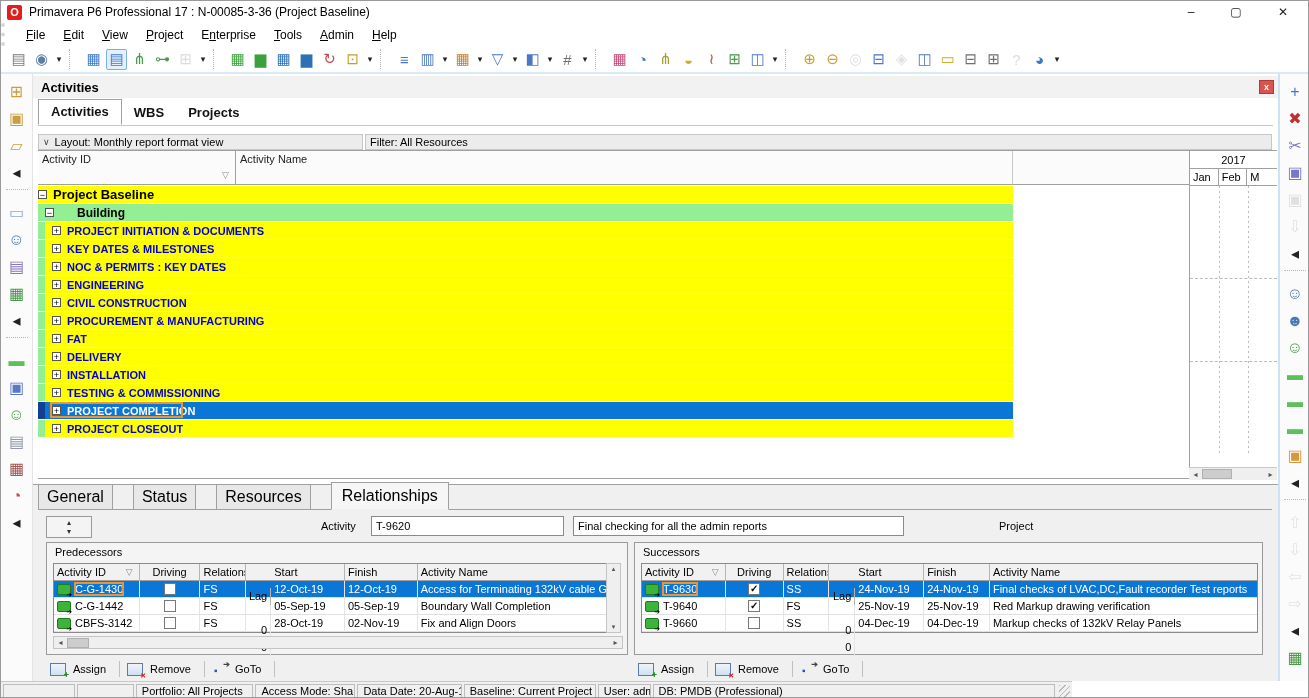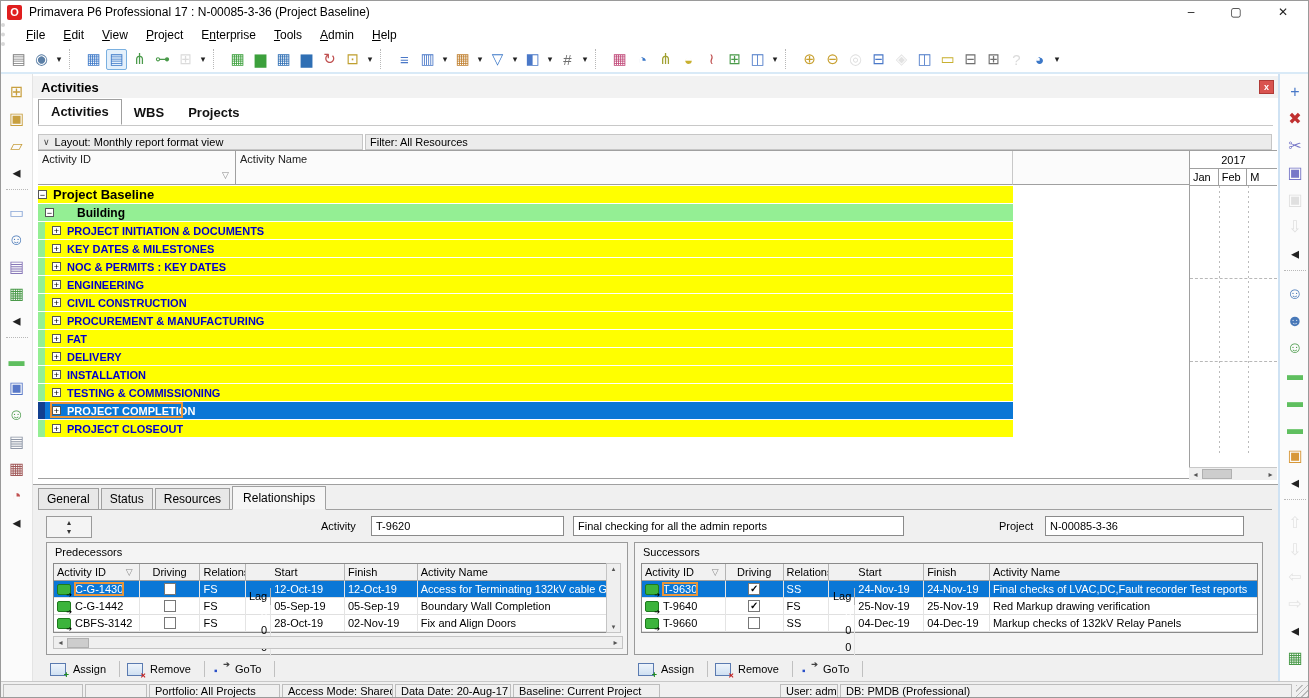--- a/index.html
+++ b/index.html
@@ -73,21 +73,21 @@
      repeating-linear-gradient(to bottom,#bbb 0 2px,transparent 2px 5px) 29px 0/1px 100% no-repeat,
      repeating-linear-gradient(to bottom,#bbb 0 2px,transparent 2px 5px) 58px 0/1px 100% no-repeat,#fff;}
   .g-hline{position:absolute;left:0;width:100%;border-top:1px dashed #b8b8b8;}
   .g-scroll{position:absolute;left:1151px;top:316px;width:88px;height:13px;background:#efefef;border-top:1px solid #c8c8c8;display:flex;align-items:center;}
   .sbtn{width:13px;height:12px;display:flex;align-items:center;justify-content:center;font-size:8px;color:#555;}
   .sthumb{width:30px;height:10px;background:#cdcdcd;border:1px solid #b0b0b0;}
   .g-scroll .sbtn.right{margin-left:auto;}
   
   .details{position:absolute;left:32px;top:483px;width:1245px;height:197px;background:#f0f0f0;border-top:1px solid #a0a0a0;}
   .dtabs{position:absolute;left:5px;top:3px;height:22px;display:flex;align-items:flex-end;width:1234px;border-bottom:1px solid #a0a0a0;}
-  .dtab{padding:3px 8px;border:1px solid #a0a0a0;border-bottom:none;background:#e8e8e8;margin-right:2px;font-size:12px;}
+  .dtab{padding:3px 8px;border:1px solid #a0a0a0;border-bottom:none;background:#e8e8e8;margin-right:20px;font-size:16px;}
   .dtab.active{background:#f6f6f6;padding:4px 10px;border-bottom:1px solid #f0f0f0;margin-bottom:-1px;}
   .frow{position:absolute;left:0;top:30px;width:1245px;height:26px;}
   .spinner{position:absolute;left:13px;top:1px;width:46px;height:22px;border:1px solid #9a9a9a;background:#f4f4f4;display:flex;flex-direction:column;align-items:center;justify-content:center;font-size:8px;color:#333;}
   .flabel{position:absolute;top:5px;font-size:11px;}
   .field{position:absolute;top:1px;height:20px;border:1px solid #8a8a8a;background:#fff;padding:3px 4px;font-size:11px;white-space:nowrap;overflow:hidden;}
   
   .gbox{position:absolute;top:57px;height:113px;border:1px solid #9a9a9a;background:#f4f4f4;}
   .gbox .gtitle{position:absolute;left:8px;top:3px;font-size:11px;}
   .rtable{position:absolute;left:6px;top:20px;background:#fff;border:1px solid #8a8a8a;}
   .rrow{display:flex;height:17px;border-bottom:1px solid #e0e0e0;background:#fff;align-items:center;}
@@ -116,21 +116,21 @@
   .dbtn{display:flex;align-items:center;padding:0 10px 0 4px;height:20px;}
   .dbtn .bico{width:16px;height:13px;border:1px solid #5a7ab0;background:linear-gradient(#eef4fb,#cfe0f2);margin-right:7px;position:relative;}
   .dbtn .bico::after{position:absolute;right:-4px;bottom:-5px;font-size:9px;font-weight:bold;}
   .dbtn.assign .bico::after{content:"+";color:#1d8a1d;}
   .dbtn.remove .bico::after{content:"✕";color:#c42020;font-size:7px;}
   .dbtn.goto .bico{border:none;background:none;}
   .dbtn.goto .bico::before{content:"▪";position:absolute;left:2px;bottom:0;color:#2a50c8;font-size:10px;}
   .dbtn.goto .bico::after{content:"➔";color:#444;font-size:8px;right:-2px;top:-3px;}
   .bsep{width:1px;height:16px;background:#c0c0c0;margin:0 3px;}
   
-  .statusbar{position:absolute;left:0;top:680px;width:1309px;height:18px;background:#f0f0f0;border-top:1px solid #c8c8c8;display:flex;align-items:center;padding:0 2px;}
+  .statusbar{position:absolute;left:0;top:680px;width:1071px;height:18px;background:#f0f0f0;border-top:1px solid #c8c8c8;display:flex;align-items:center;padding:0 2px;}
   .seg{height:14px;border:1px solid #bdbdbd;background:#f0f0f0;margin-right:2px;display:flex;align-items:center;padding:0 5px;font-size:11px;white-space:nowrap;overflow:hidden;}
   .grip{margin-left:2px;width:12px;height:12px;background:repeating-linear-gradient(135deg,#bbb 0 1px,transparent 1px 4px);}
 </style>
 </head>
 <body>
 
 <div id="app">
 
   <div class="titlebar">
     <span class="appicon">O</span>
@@ -382,21 +382,20 @@
 
     <div class="frow">
       <span class="spinner">
           <span>▴</span>
           <span>▾</span>
         </span>
       <span class="flabel" style="left:288px">Activity</span>
       <span class="field" style="left:338px;width:193px">T-9620</span>
       <span class="field" style="left:540px;width:331px">Final checking for all the  admin reports</span>
       <span class="flabel" style="left:966px">Project</span>
-      <span class="field" style="left:1012px;width:199px">N-00085-3-36</span>
     </div>
 
     <div class="gbox pred" style="left:13px;width:582px">
       <span class="gtitle">Predecessors</span>
       <div class="rtable" style="width:555px">
         <div class="rrow hd">
           <span class="rc c1">
               <span>Activity ID</span>
               <span class="funnel">▽</span>
             </span>

